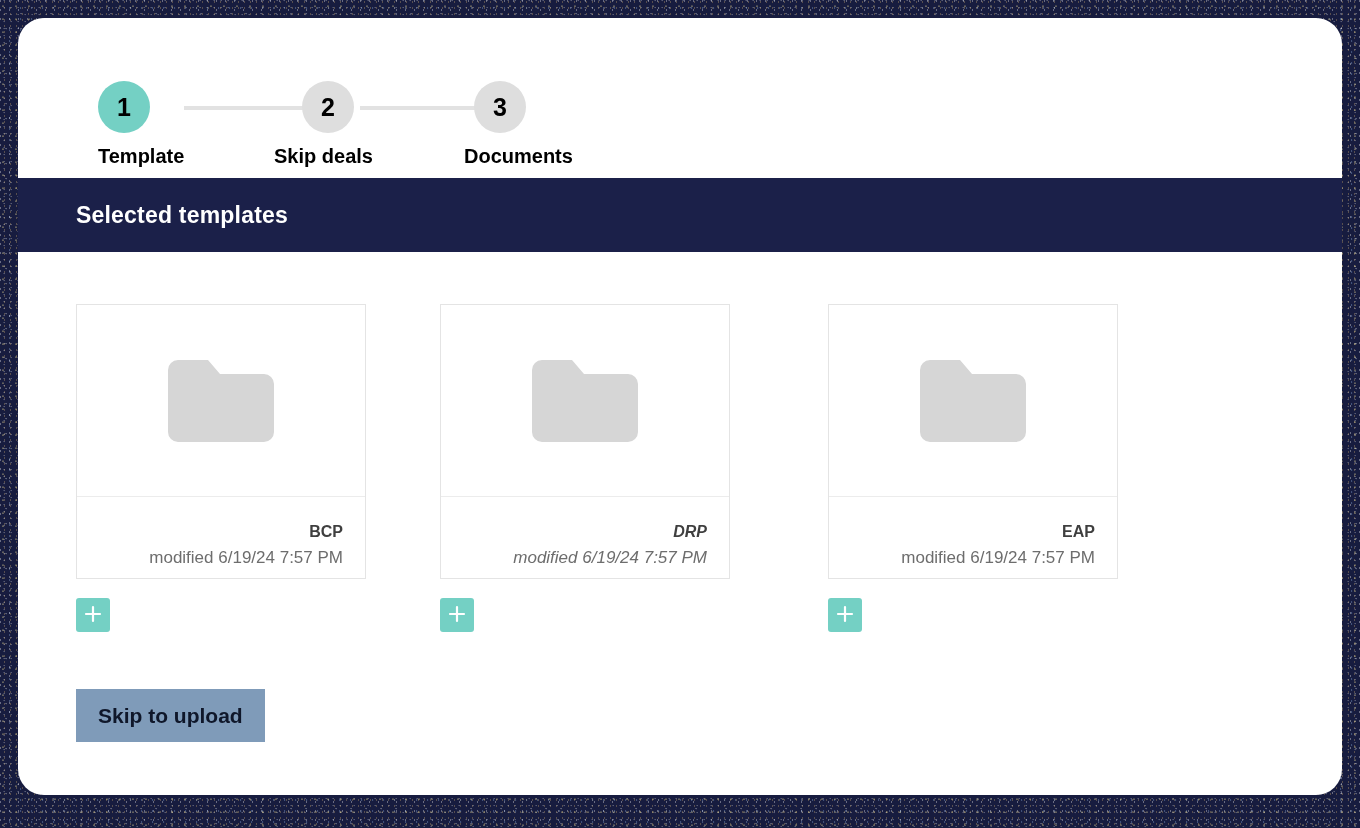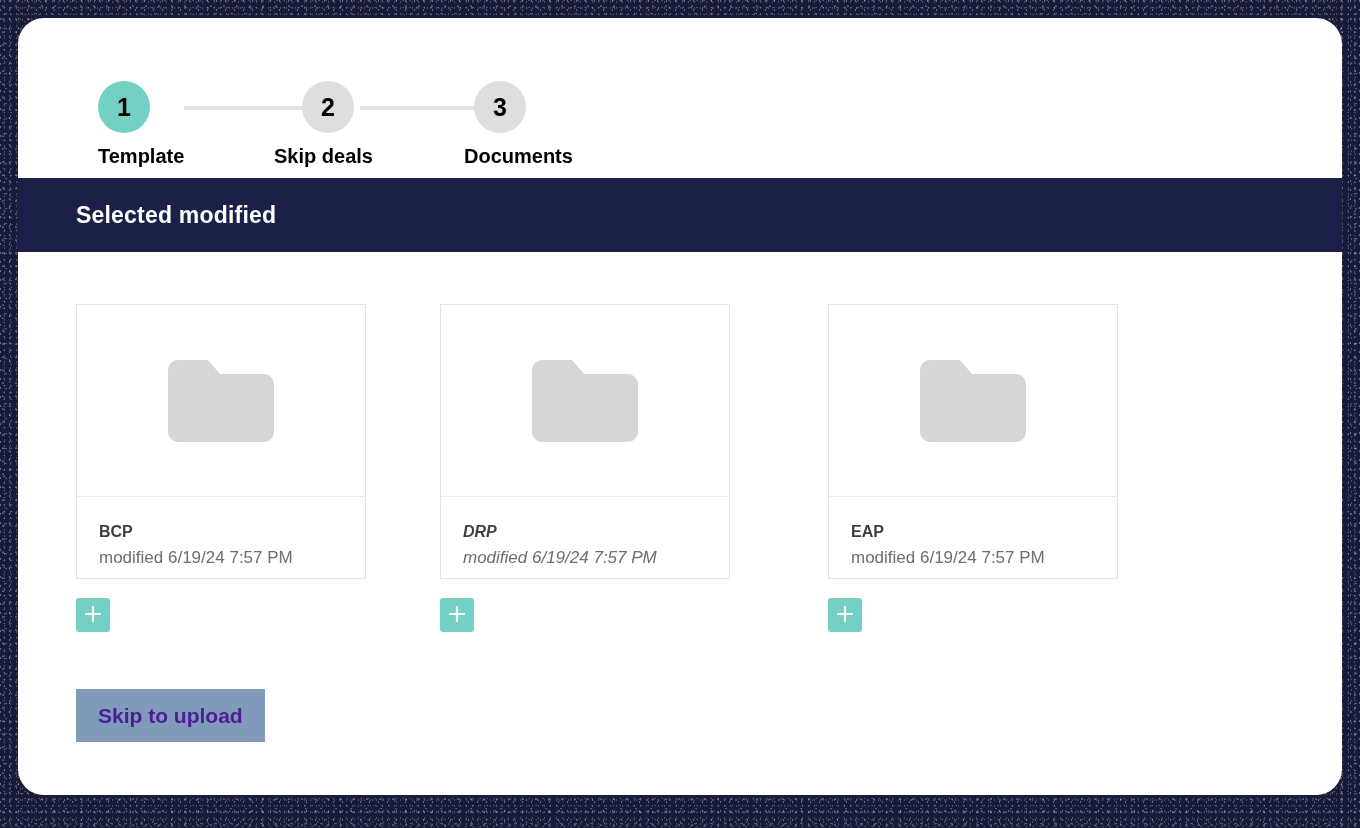--- a/index.html
+++ b/index.html
@@ -140,20 +140,21 @@
     align-items: center;
     justify-content: center;
   }
   .folder {
     width: 106px;
     height: 82px;
     position: relative;
   }
   .card-meta {
     padding: 26px 22px 0 22px;
+    text-align: right;
   }
   .card-title {
     font-size: 16px;
     font-weight: bold;
     color: #3f3f3f;
     margin-bottom: 7px;
   }
   .card-sub {
     font-size: 17px;
     color: #6d6d6d;
@@ -175,21 +176,21 @@
 
   
   #skip-btn {
     position: absolute;
     left: 58px;
     top: 671px;
     height: 53px;
     padding: 0 22px;
     background: #7f9bb9;
     border: none;
-    color: #4c1d95;
+    color: #0f172a;
     font-family: "Liberation Sans", sans-serif;
     font-size: 21px;
     font-weight: bold;
     cursor: pointer;
   }
 </style>
 </head>
 <body>
 
 <div id="backdrop"></div>
@@ -209,21 +210,21 @@
     <div class="step-circle idle s3">
       <span>3</span>
     </div>
 
     <div class="step-label lb1">Template</div>
     <div class="step-label lb2">Skip deals</div>
     <div class="step-label lb3">Documents</div>
   </div>
 
   <div id="section-header">
-    <div class="title">Selected modified</div>
+    <div class="title">Selected templates</div>
   </div>
 
   <div id="cards">
 
     <div class="card-col col0">
       <div class="card">
         <div class="card-thumb">
           <div class="folder">
             <svg width="106" height="82" viewBox="0 0 106 82" aria-hidden="true">
               <path d="M0 10 A10 10 0 0 1 10 0 L40 0 L52 14 L96 14 A10 10 0 0 1 106 24 L106 72 A10 10 0 0 1 96 82 L10 82 A10 10 0 0 1 0 72 Z" fill="#d6d6d6"></path>

